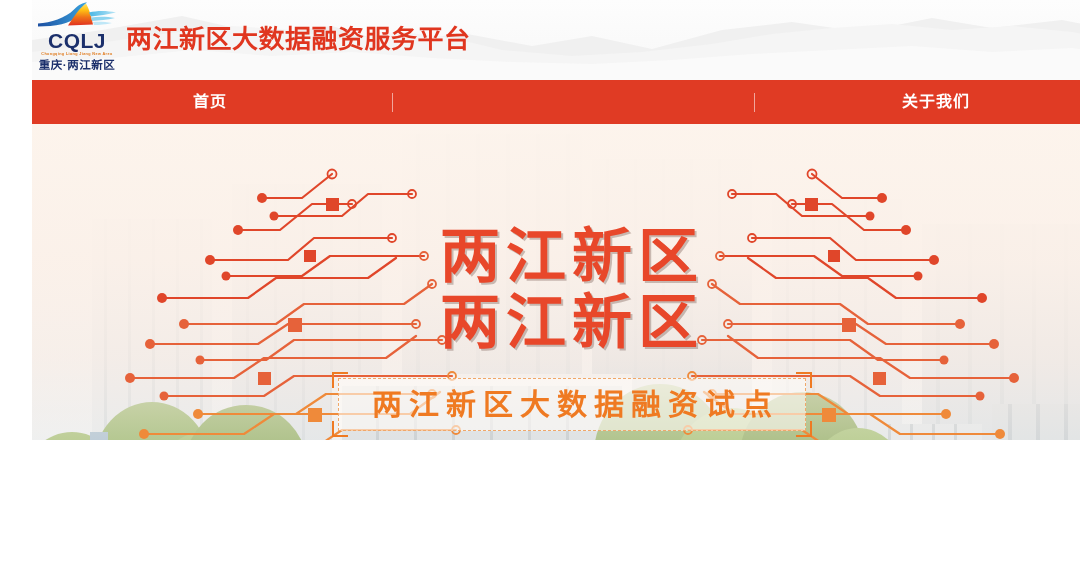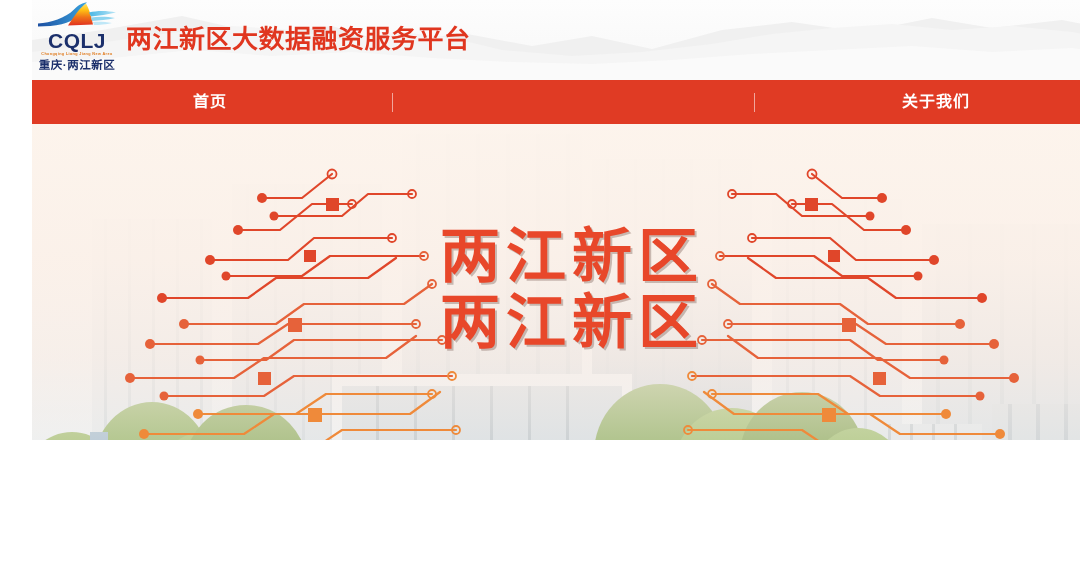--- a/index.html
+++ b/index.html
@@ -552,20 +552,27 @@
         </g>
       </g>
     </svg>
 
     <div class="hero-copy">
       <div class="headline">
         <span>两江新区</span>
         <span class="l2">两江新区</span>
       </div>
 
+      <div class="subtitle-box">
+        <span class="corner tl"></span>
+        <span class="corner tr"></span>
+        <span class="corner bl"></span>
+        <span class="corner br"></span>
+        <div class="subtitle-text">两江新区大数据融资试点</div>
+      </div>
     </div>
 
     <div class="dots">
       <span class="dot active"></span>
       <span class="dot"></span>
     </div>
   </section>
 
 </div>
 

